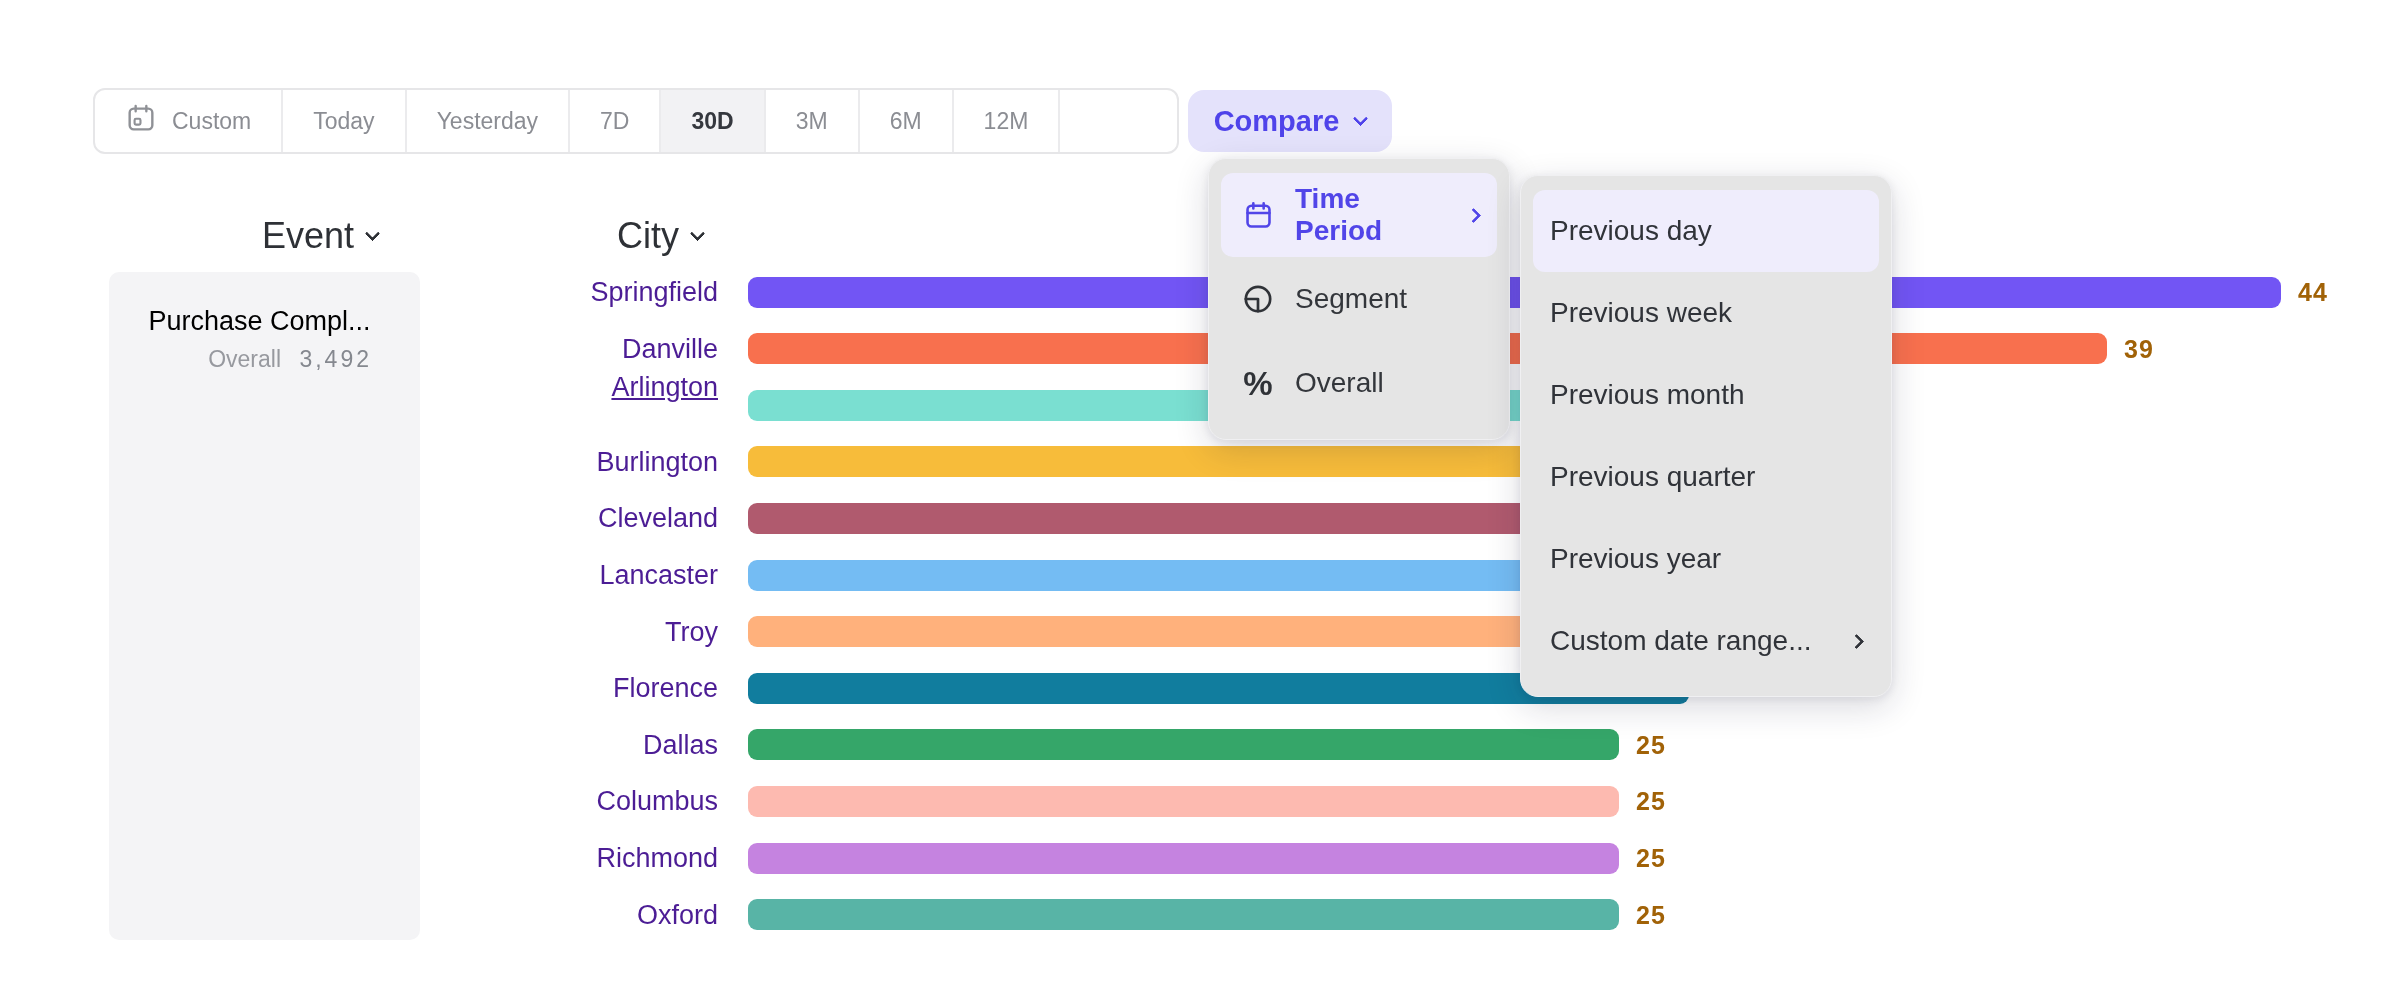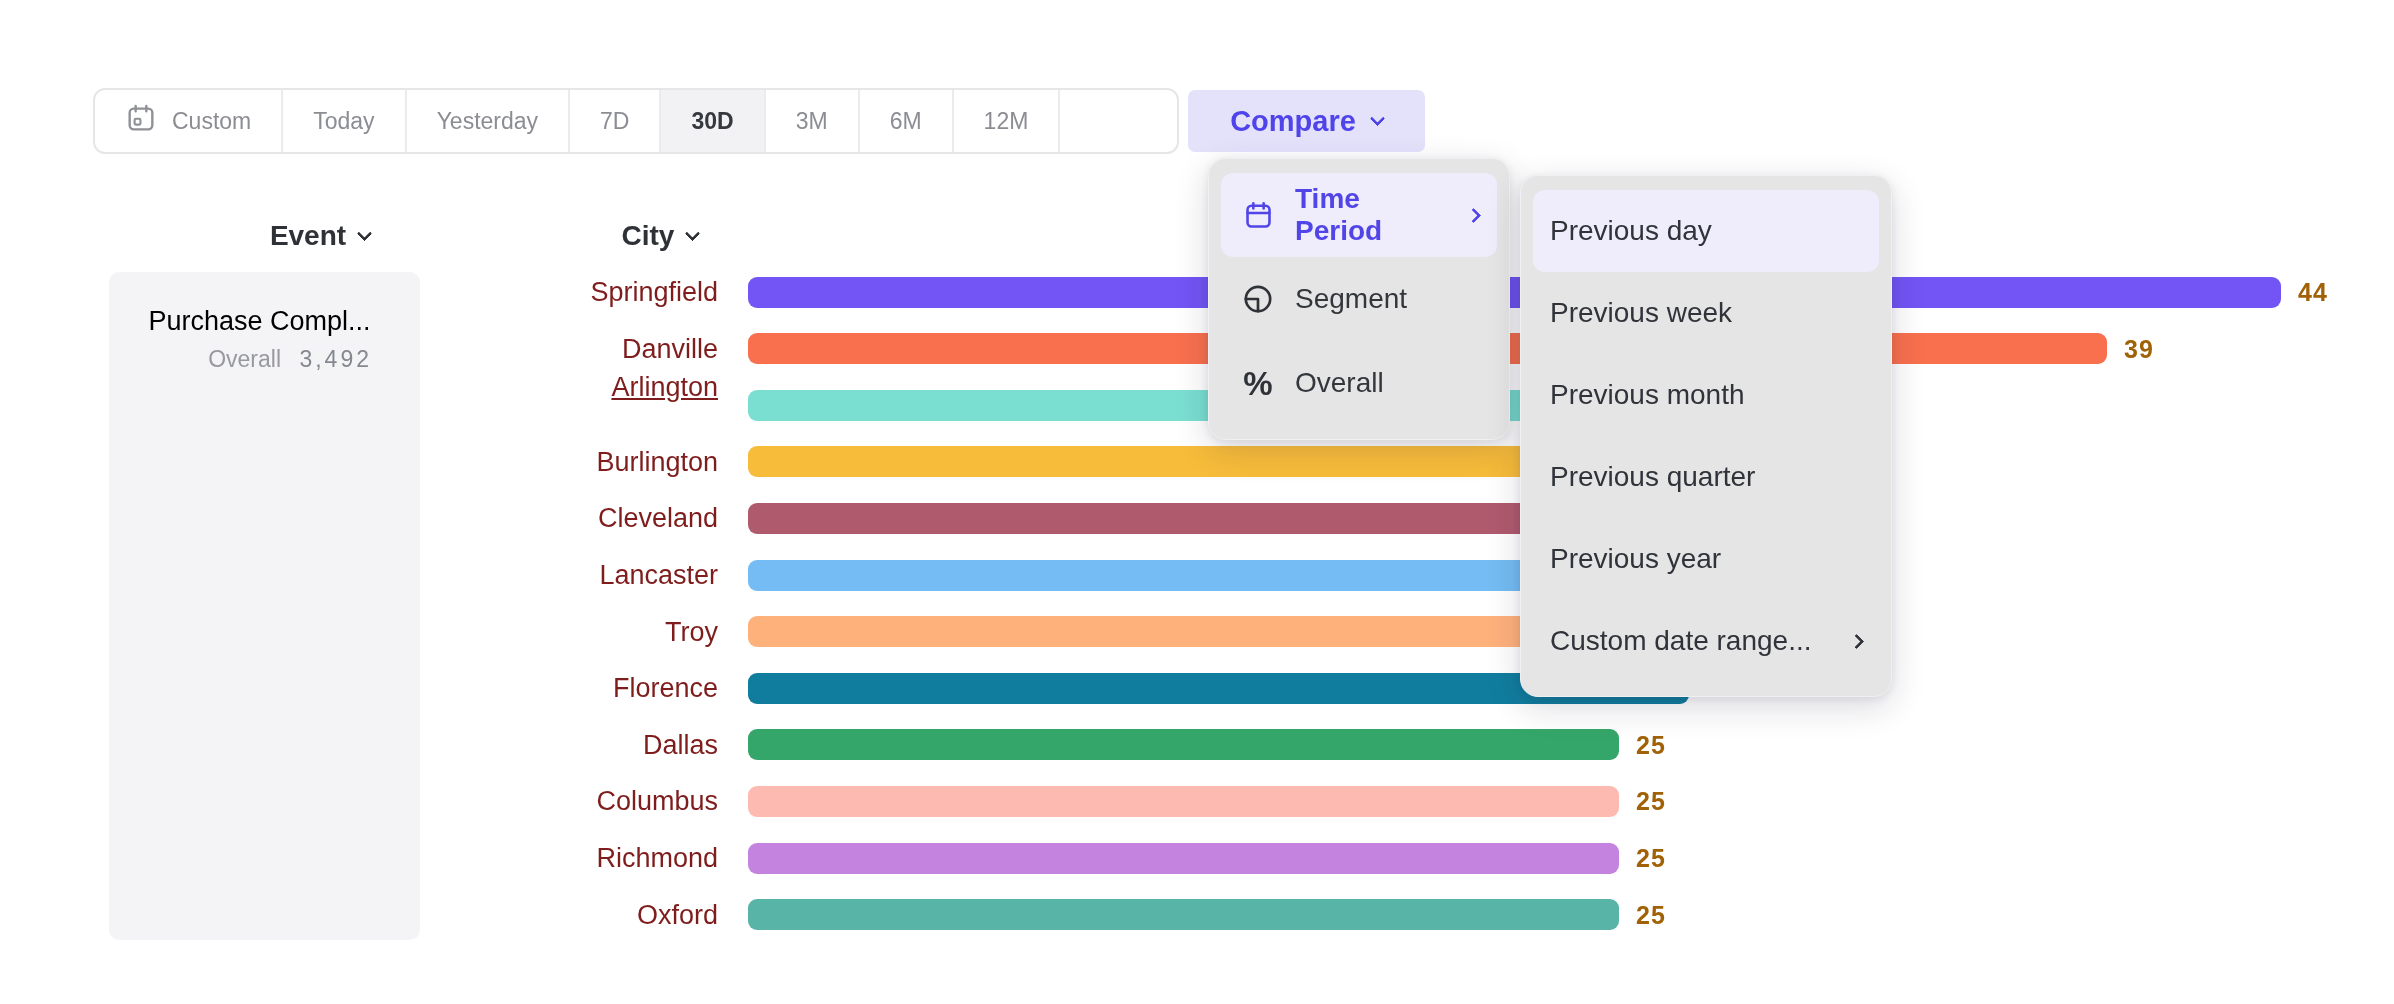--- a/index.html
+++ b/index.html
@@ -18,40 +18,40 @@
   }
   .tb-item {
     display:flex; align-items:center; gap:15px; padding:0 30px;
     border-right:2px solid #ebebed; color:#8b8d93; font-size:23px;
     cursor:pointer; white-space:nowrap; flex:0 0 auto;
   }
   .tb-item:last-child { border-right:none; }
   .tb-item.selected { background:#f2f2f4; color:#35383e; font-weight:700; }
 
   .compare-btn {
-    position:absolute; left:1188px; top:90px; width:237px; height:62px;
-    border:none; border-radius:7px; background:#e4e2fb; color:#4f43ea;
+    position:absolute; left:1188px; top:90px; width:204px; height:62px;
+    border:none; border-radius:16px; background:#e4e2fb; color:#4f43ea;
     font-size:29px; font-weight:600; font-family:inherit;
     display:flex; align-items:center; justify-content:center; gap:16px; cursor:pointer;
   }
 
   
   .chev-down, .chev-right {
     width:11px; height:11px; display:inline-block; flex:0 0 auto;
     border-right:3px solid currentColor; border-bottom:3px solid currentColor;
     border-radius:1.5px;
   }
   .chev-down  { transform:rotate(45deg) translate(-2px,-2px); }
   .chev-right { transform:rotate(-45deg); }
 
   
   .col-header {
     position:absolute; width:200px; height:40px; top:216px;
     display:flex; align-items:center; justify-content:center; gap:13px;
-    font-size:28px; font-weight:700; color:#2e3136; cursor:pointer;
+    font-size:36px; font-weight:400; color:#2e3136; cursor:pointer;
   }
   #event-header { left:220px; }
   #city-header  { left:560px; }
 
   
   .event-panel {
     position:absolute; left:109px; top:272px; width:311px; height:668px;
     background:#f4f4f6; border-radius:10px; cursor:pointer;
   }
   .event-name {
@@ -60,21 +60,21 @@
   }
   .event-overall {
     position:absolute; left:109px; top:346px; width:263px;
     text-align:right; font-size:23px; color:#97999f; pointer-events:none;
   }
   .event-overall .ov-val { color:#85888f; letter-spacing:3px; margin-left:12px; }
 
   
   .city-label {
     position:absolute; left:380px; width:338px; text-align:right;
-    font-size:27px; line-height:34px; color:#7f1d1d;
+    font-size:27px; line-height:34px; color:#4c1d95;
   }
   .bar { position:absolute; left:748px; height:31px; border-radius:9px; }
   .bar-value {
     position:absolute; font-size:25px; line-height:32px;
     font-weight:700; color:#a16207; letter-spacing:1px;
   }
 
   
   .menu {
     position:absolute; background:#e5e5e5; border:1px solid #f0f0f2;

